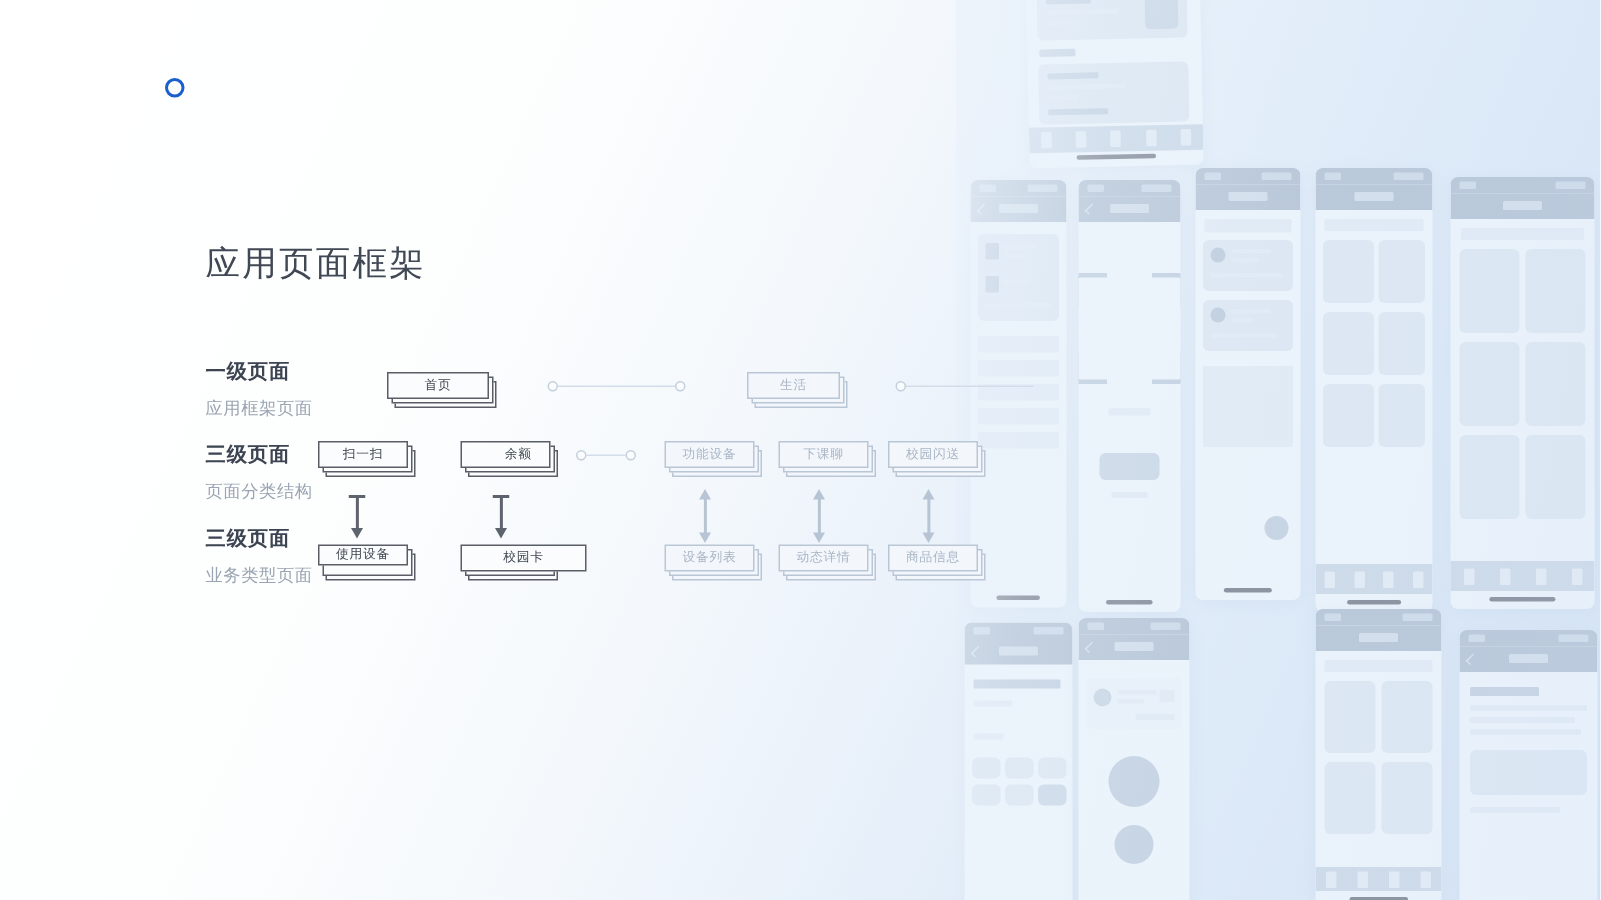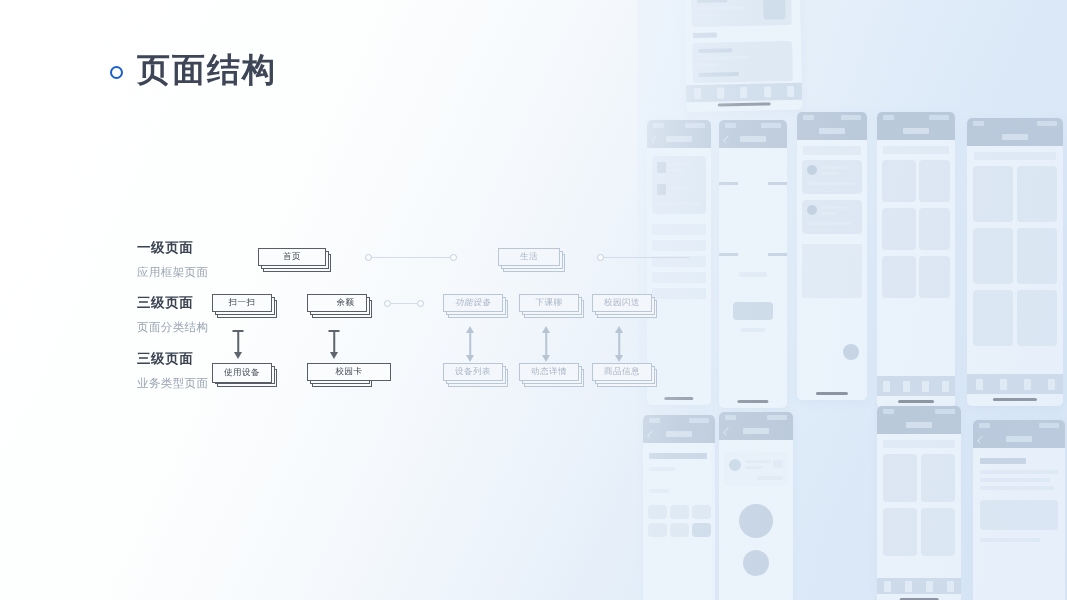--- a/index.html
+++ b/index.html
@@ -435,23 +435,23 @@
       <div class="card" style="position:absolute;left:7px;top:80px;width:78px;height:30px;"></div>
       <div class="ln lt" style="position:absolute;left:7px;top:118px;width:60px;height:4px;"></div>
 
     </div>
 
     <div class="veil"></div>
   </div>
 
   <div id="headline">
     <div id="bullet"></div>
-    <div id="title">页面结构</div>
   </div>
 
+  <div id="subtitle">应用页面框架</div>
 
   <div id="diagram">
 
     <div class="rowlabel" style="top:239px;">
       <div class="main">一级页面</div>
       <div class="sub">应用框架页面</div>
     </div>
     <div class="rowlabel" style="top:294px;">
       <div class="main">三级页面</div>
       <div class="sub">页面分类结构</div>
@@ -503,21 +503,21 @@
     </div>
 
     <div class="node" style="left:307px; top:294px; width:66px; height:24px;">
       <div class="sheet s3" style="width:60px;height:18px;"></div>
       <div class="sheet s2" style="width:60px;height:18px;"></div>
       <div class="sheet s1" style="width:60px;height:18px;padding-left:17px;">
         <span class="lbl">余额</span>
       </div>
     </div>
 
-    <div class="node dim" style="left:443px; top:294px; width:66px; height:24px;font-style:italic;">
+    <div class="node dim" style="left:443px; top:294px; width:66px; height:24px;">
       <div class="sheet s3" style="width:60px;height:18px;"></div>
       <div class="sheet s2" style="width:60px;height:18px;"></div>
       <div class="sheet s1" style="width:60px;height:18px;">
         <span class="lbl">功能设备</span>
       </div>
     </div>
 
     <div class="node dim" style="left:519px; top:294px; width:66px; height:24px;">
       <div class="sheet s3" style="width:60px;height:18px;"></div>
       <div class="sheet s2" style="width:60px;height:18px;"></div>
@@ -557,21 +557,21 @@
     </div>
     <div class="arrow dimA" style="left:611px; top:326px; width:16px; height:38px;">
       <div class="head up" style="top:0;"></div>
       <div class="shaft" style="top:6px; height:25px;"></div>
       <div class="head down" style="top:29px;"></div>
     </div>
 
     <div class="node" style="left:212px; top:363px; width:66px; height:24px;">
       <div class="sheet s3" style="width:60px;height:18px;"></div>
       <div class="sheet s2" style="width:60px;height:18px;"></div>
-      <div class="sheet s1" style="width:60px;height:20px;">
+      <div class="sheet s1" style="width:60px;height:14px;">
         <span class="lbl">使用设备</span>
       </div>
     </div>
 
     <div class="node" style="left:307px; top:363px; width:66px; height:24px;">
       <div class="sheet s3" style="width:60px;height:18px;"></div>
       <div class="sheet s2" style="width:60px;height:18px;"></div>
       <div class="sheet s1" style="width:84px;height:18px;">
         <span class="lbl">校园卡</span>
       </div>

